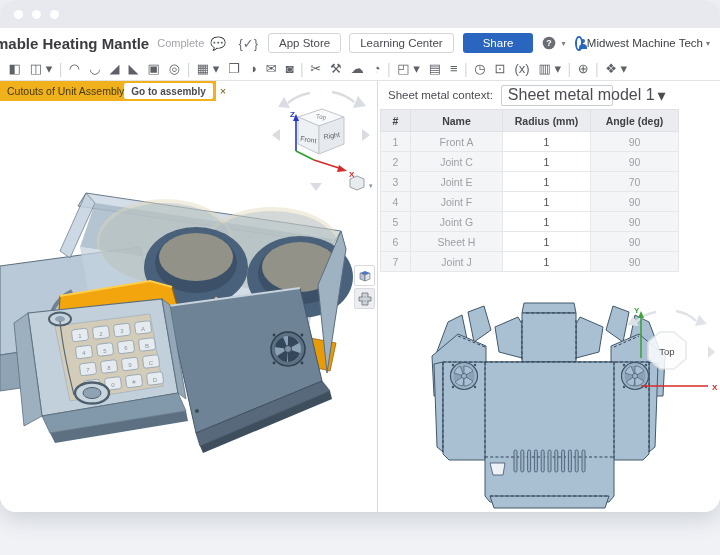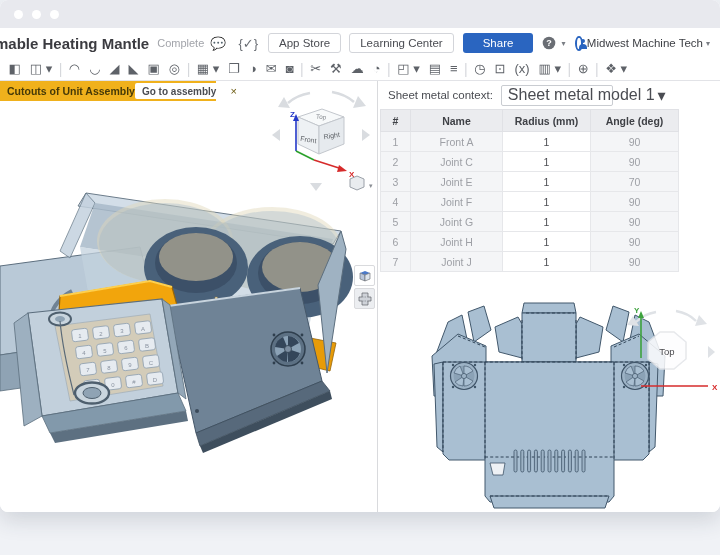--- a/index.html
+++ b/index.html
@@ -1,20 +1,20 @@
 <!DOCTYPE html>
 <html><head>
 <meta charset="utf-8">
 <style>
   * { margin:0; padding:0; box-sizing:border-box; }
   html,body { width:720px; height:555px; }
   body { background:#f0f2f6; font-family:"Liberation Sans", sans-serif; position:relative; overflow:hidden; }
 
   .window { position:absolute; left:0; top:0; width:720px; height:512px;
-            background:#fff; border-radius:8px; box-shadow:0 8px 22px rgba(40,50,70,.16); overflow:hidden; }
+            background:#fff; border-radius:16px; box-shadow:0 8px 22px rgba(40,50,70,.16); overflow:hidden; }
 
   
   .titlebar { height:28px; background:#e8e9ee; display:flex; align-items:center; padding-left:14px; gap:9px; }
   .dot { width:9px; height:9px; border-radius:50%; background:#fff; }
 
   
   .dochead { height:30px; display:flex; align-items:center; padding:0 10px 0 0; }
   .doc-title { font-size:15px; font-weight:bold; color:#3b3b40; margin-left:-5px; white-space:nowrap; }
   .doc-status { font-size:11px; color:#a2a4aa; margin-left:8px; }
   .dochead .spacer { flex:1; }
@@ -36,21 +36,21 @@
   .tb-item.divider { color:#d6d8dc; font-size:14px; padding:0 2px; }
 
   
   .content { position:absolute; left:0; top:81px; right:0; bottom:0; display:flex; }
   .pane-left { position:relative; width:378px; height:431px; border-right:1px solid #d9dadd; background:#fff; }
   .pane-right { position:relative; flex:1; height:431px; background:#fff; }
 
   
   .banner { position:absolute; left:0; top:0; width:216px; height:20px; display:flex; align-items:center;
             padding:0 5px 0 7px; z-index:5; }
-  .banner-text { font-size:10.5px; font-weight:bold; color:#463a08; flex:1; white-space:nowrap; }
+  .banner-text { font-size:10.5px; font-weight:normal; color:#463a08; flex:1; white-space:nowrap; }
   .banner-btn { background:#fff; border:none; border-radius:2px; font-size:10px; color:#4a4c52; padding:2.5px 7px; white-space:nowrap;font-weight:bold; }
   .banner-x { font-size:11px; color:#6b5a10; margin-left:7px; }
 
   
   .side-toggles { position:absolute; right:2px; top:184px; display:flex; flex-direction:column; gap:2px; z-index:6; }
   .tgl { width:21px; height:21px; border:1px solid #d9dadd; background:#fff; border-radius:2px;
          display:flex; align-items:center; justify-content:center; }
   .tgl.dim { background:#eceef1; }
 
   
@@ -396,21 +396,21 @@
 
             <tr>
               <td>5</td>
               <td>Joint G</td>
               <td class="radius">1</td>
               <td>90</td>
             </tr>
 
             <tr>
               <td>6</td>
-              <td>Joint H</td>
+              <td>Sheet H</td>
               <td class="radius">1</td>
               <td>90</td>
             </tr>
 
             <tr>
               <td>7</td>
               <td>Joint J</td>
               <td class="radius">1</td>
               <td>90</td>
             </tr>

